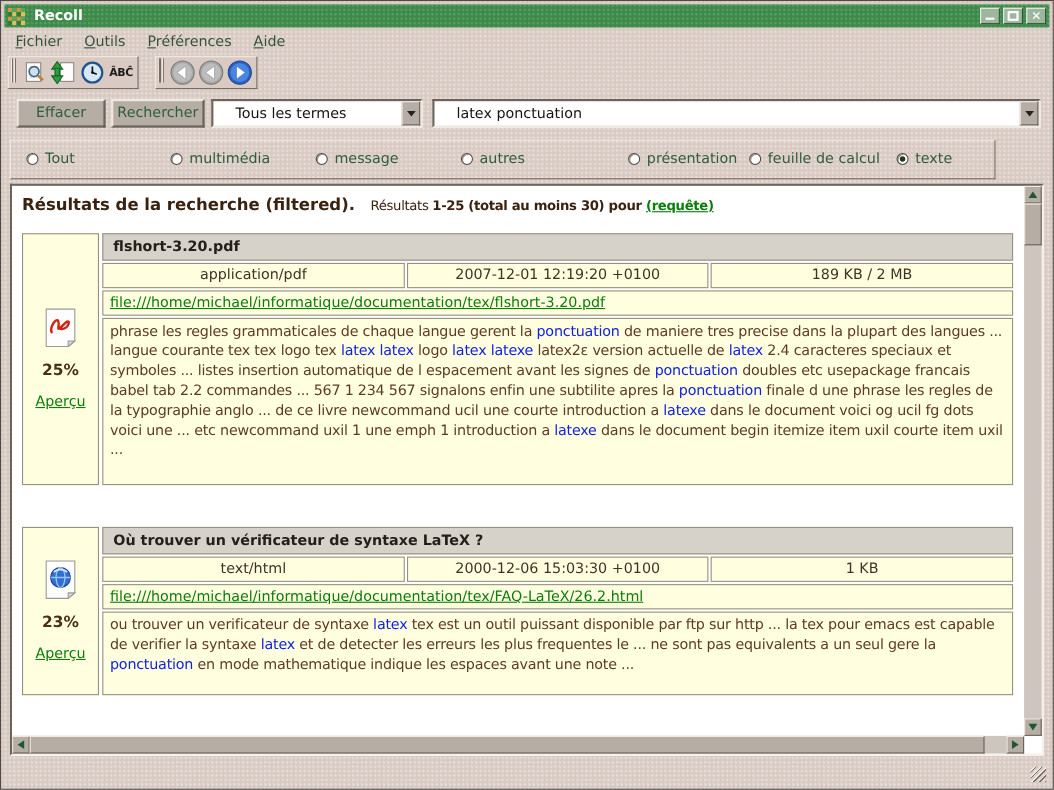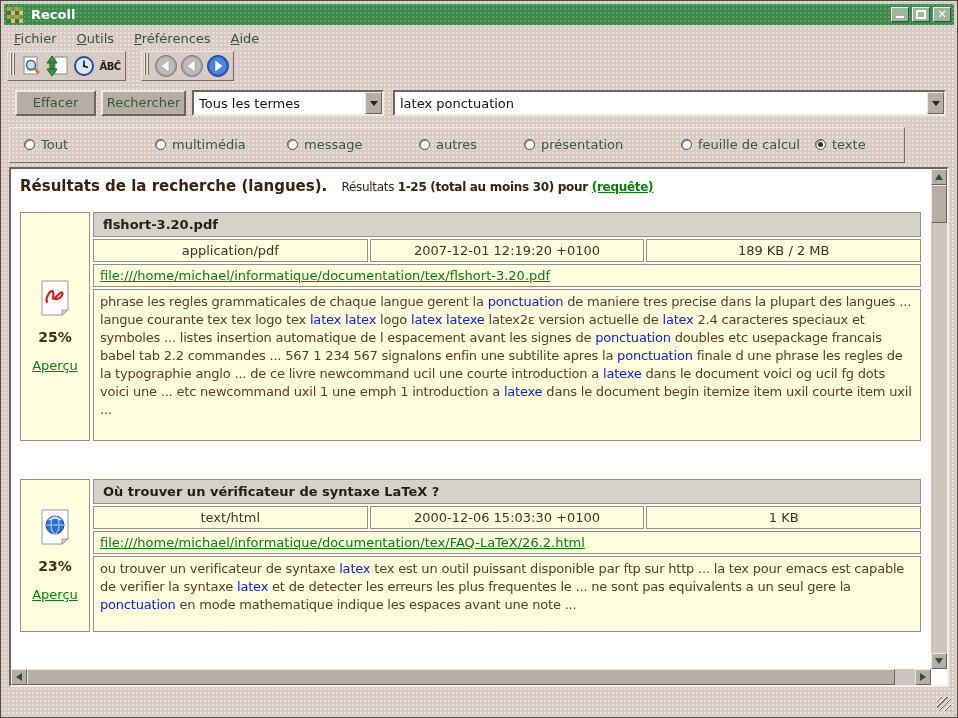--- a/index.html
+++ b/index.html
@@ -65,21 +65,21 @@
     border:2px solid; border-color:#f0e9e3 #6b655c #6b655c #f0e9e3;
     color:#2f5d3a; font-size:13px; text-align:center; line-height:21px;
     font-family:"DejaVu Sans","Liberation Sans",sans-serif;
     cursor:default;
   }
   .btn-clear { left:14px; width:81px; }
   .btn-search { left:100px; width:85px; }
   .combo {
     position:absolute; top:89px; height:26px; background:#fff;
     border:2px solid; border-color:#6b655c #f0e9e3 #f0e9e3 #6b655c;
-    display:flex; align-items:center;
+    display:flex; align-items:center;padding-left:15px;
   }
   .combo-mode { left:191px; width:192px; }
   .combo-query { left:392px; width:553px; }
   .combo-text { flex:1; padding:0 5px; color:#141414; white-space:nowrap; overflow:hidden; }
   .combo-arrow {
     width:17px; height:100%; background:#b6ada4;
     border:1px solid; border-color:#f0e9e3 #6b655c #6b655c #f0e9e3;
     display:flex; align-items:center; justify-content:center;
   }
   .tri-down { width:0; height:0; border-left:4px solid transparent; border-right:4px solid transparent; border-top:5px solid #26231e; }
@@ -292,39 +292,39 @@
       <span>multimédia</span>
     </span>
   <span class="radio-item" style="left:277px">
       <span class="radio"></span>
       <span>message</span>
     </span>
   <span class="radio-item" style="left:409px">
       <span class="radio"></span>
       <span>autres</span>
     </span>
-  <span class="radio-item" style="left:514px">
+  <span class="radio-item" style="left:561px">
       <span class="radio"></span>
       <span>présentation</span>
     </span>
   <span class="radio-item" style="left:671px">
       <span class="radio"></span>
       <span>feuille de calcul</span>
     </span>
   <span class="radio-item" style="left:805px">
       <span class="radio on"></span>
       <span>texte</span>
     </span>
 </div>
 
 <div class="results-frame">
   <div class="results-content">
 
     <div class="res-heading">
-      <span class="res-title">Résultats de la recherche (langues).</span>
+      <span class="res-title">Résultats de la recherche (filtered).</span>
       <span class="res-stats"><span>Résultats </span><b>1-25 (total au moins 30) pour </b><span class="qlink">(requête)</span></span>
     </div>
 
     <div class="entry entry-1">
       <div class="side-cell">
         <svg width="32" height="36" viewBox="0 0 32 36">
           <path d="M3 1 h26 v29 l-6 5 h-20 z" fill="#fdfdfd" stroke="#9a9a9a"></path>
           <path d="M29 30 l-6 5 v-5 z" fill="#d8d8d8" stroke="#9a9a9a"></path>
           <path d="M8 22 C6 18 12 8 14 12 C16 16 10 24 20 14 C26 8 24 20 16 19" fill="none" stroke="#d62010" stroke-width="2.2" stroke-linecap="round"></path>
         </svg>

